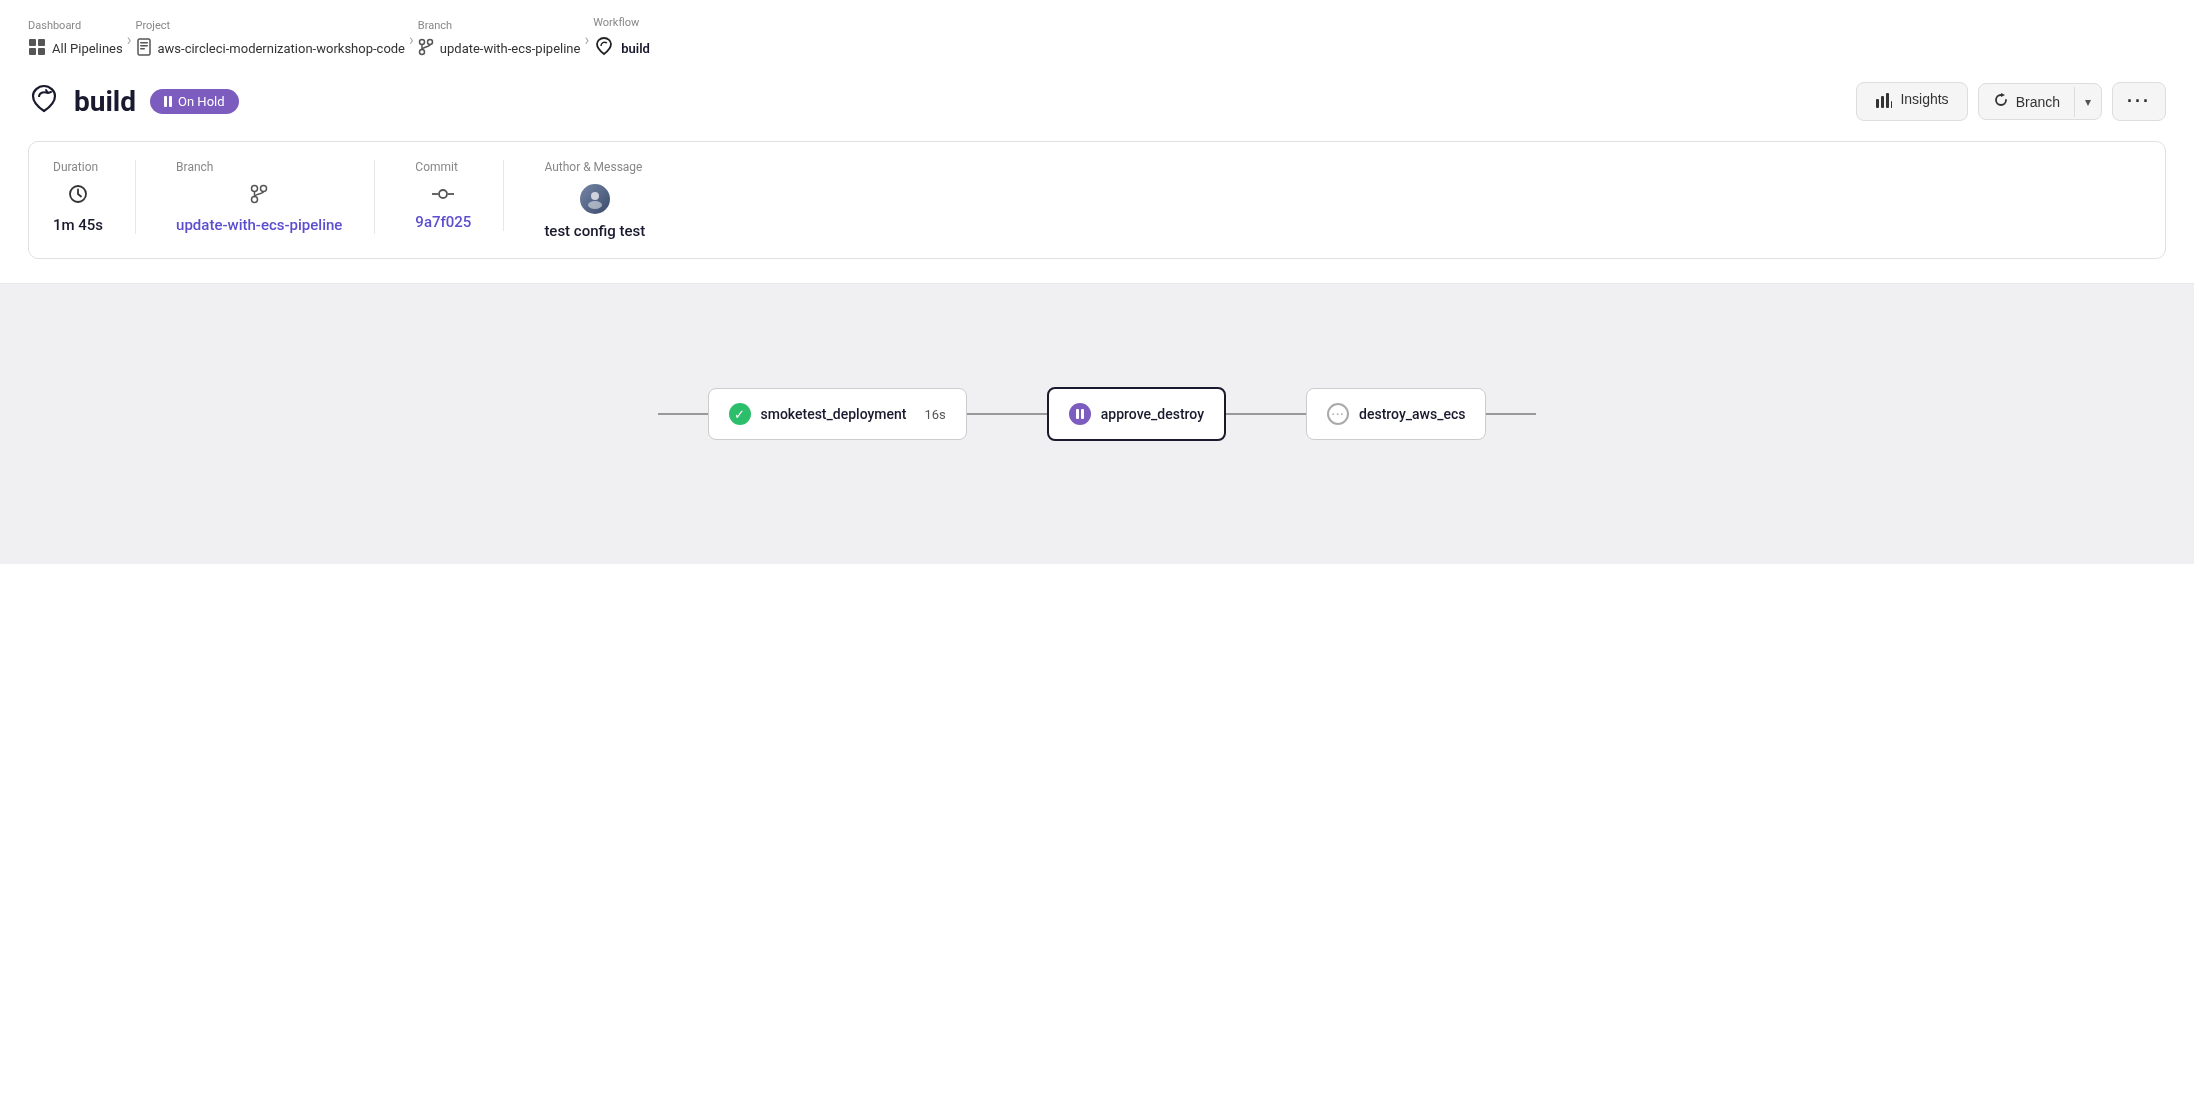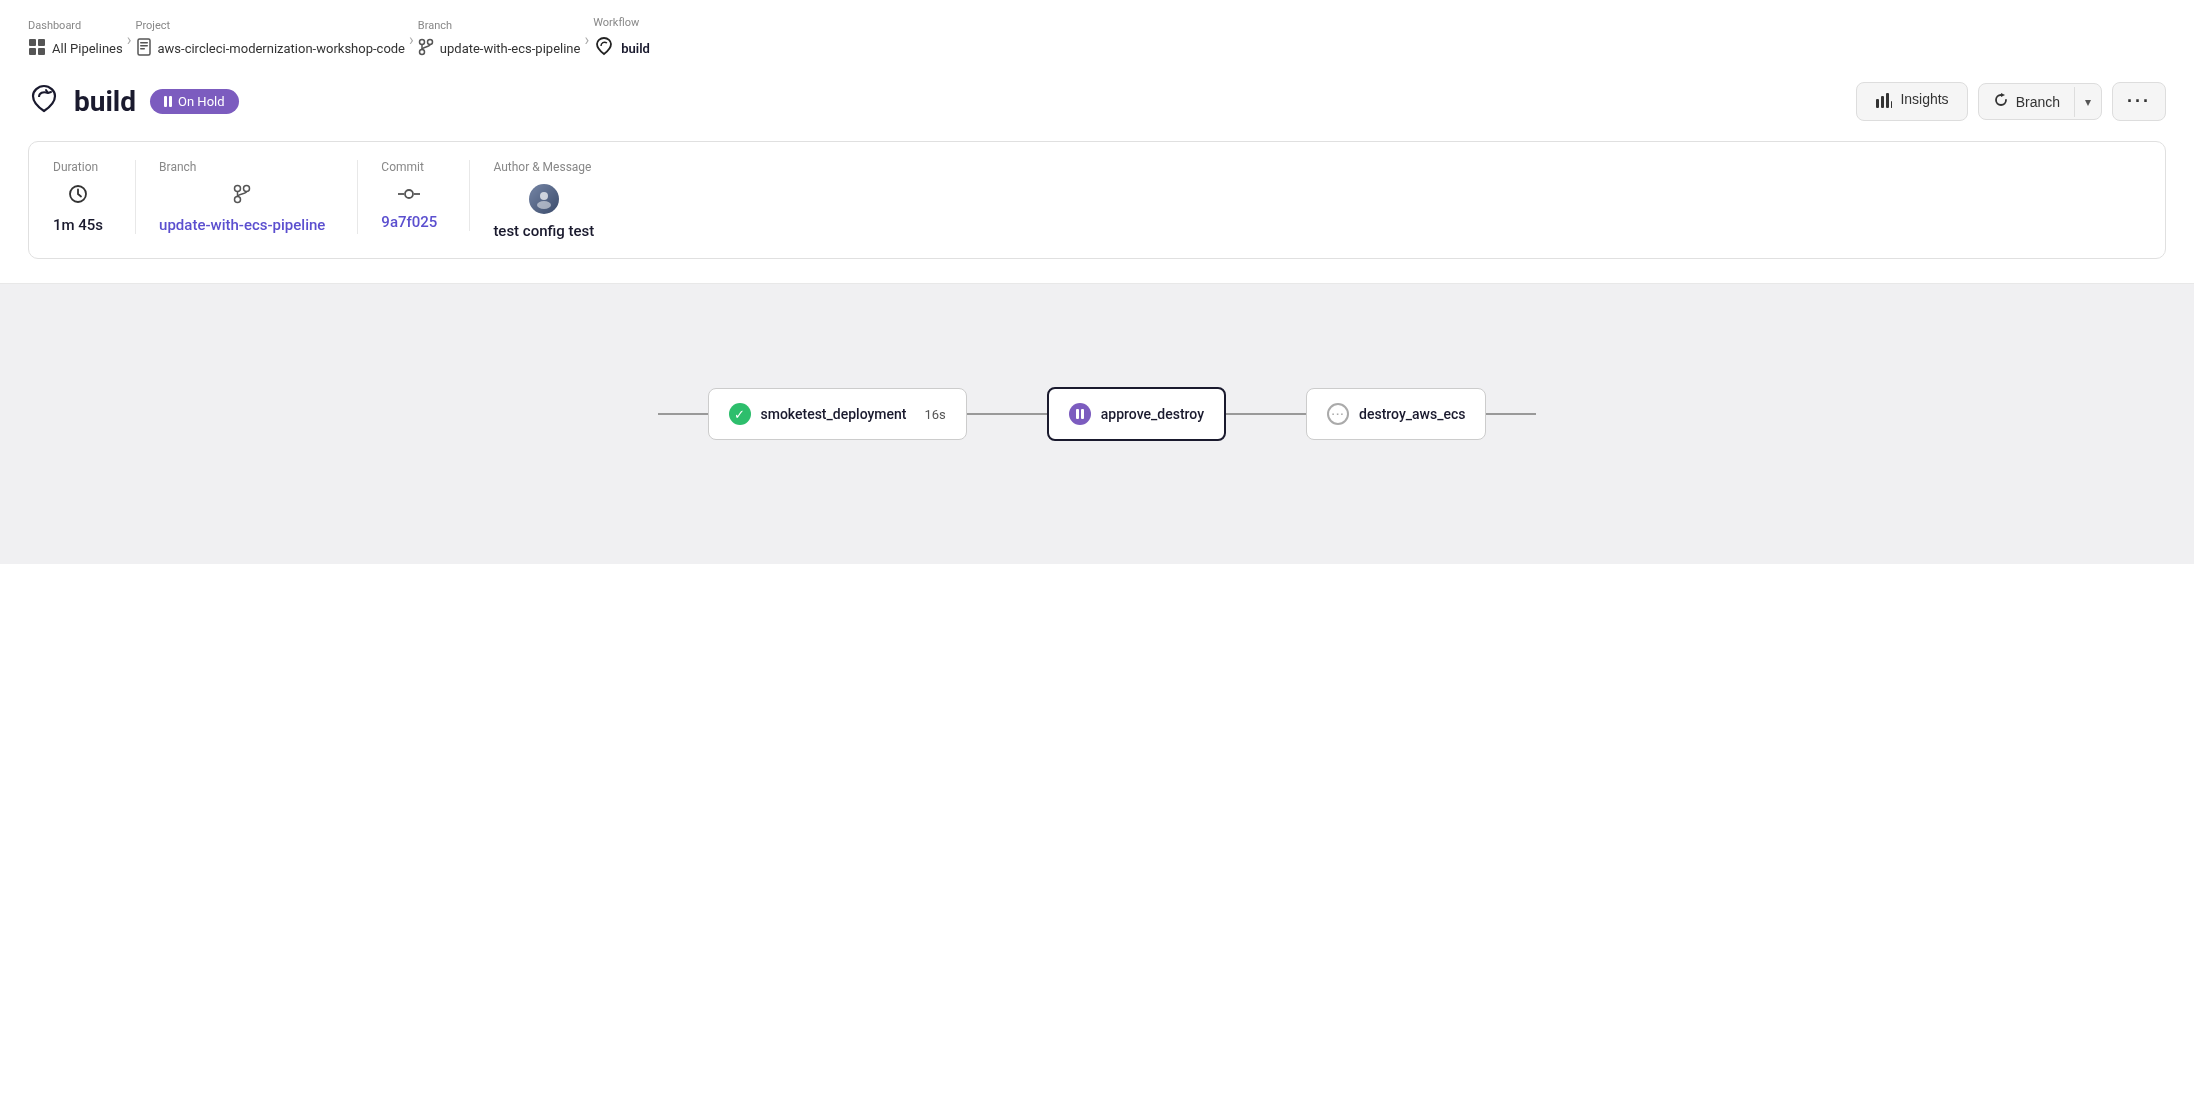--- a/index.html
+++ b/index.html
@@ -160,21 +160,21 @@
       border: 1.5px solid #e0e0e0;
       border-radius: 10px;
       padding: 18px 24px;
       display: flex;
       align-items: flex-start;
       gap: 0;
     }
     .info-section {
       padding: 0 32px 0 0;
       border-right: 1.5px solid #e8e8e8;
-      margin-right: 23px;
+      margin-right: 40px;
     }
     .info-section:last-child {
       border-right: none;
       margin-right: 0;
     }
     .info-label {
       font-size: 12px;
       color: #888;
       margin-bottom: 10px;
     }

